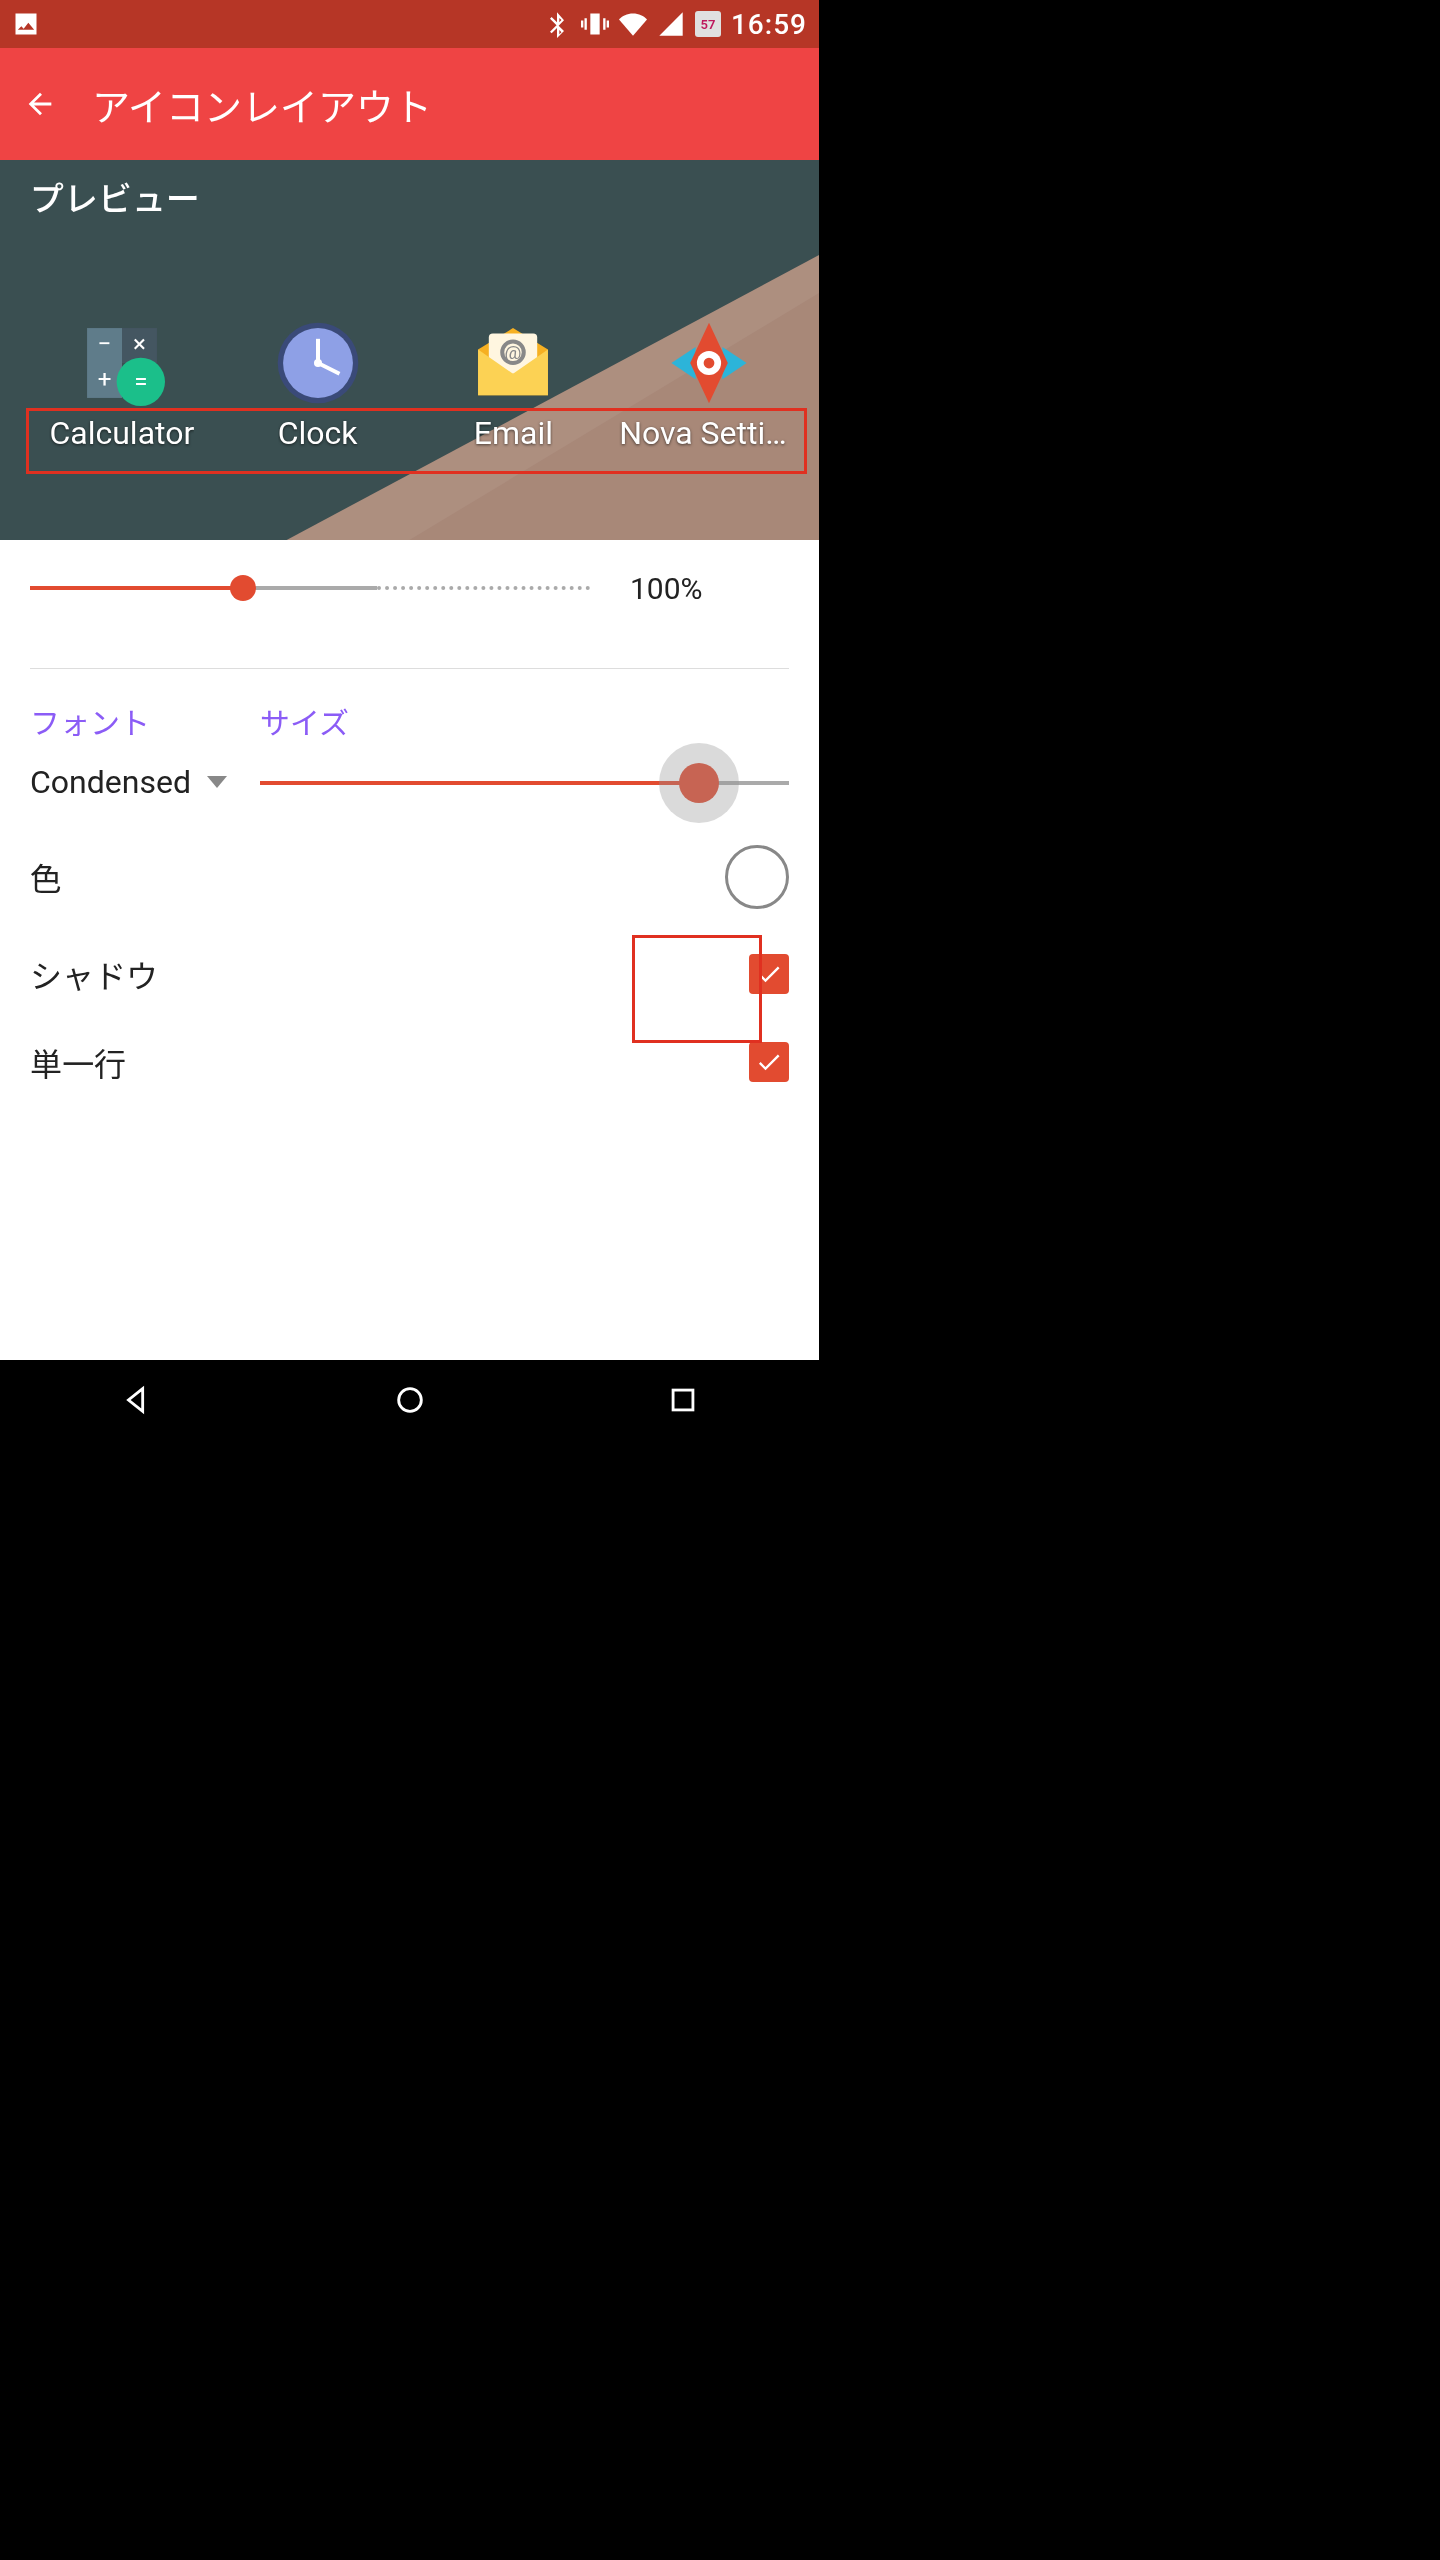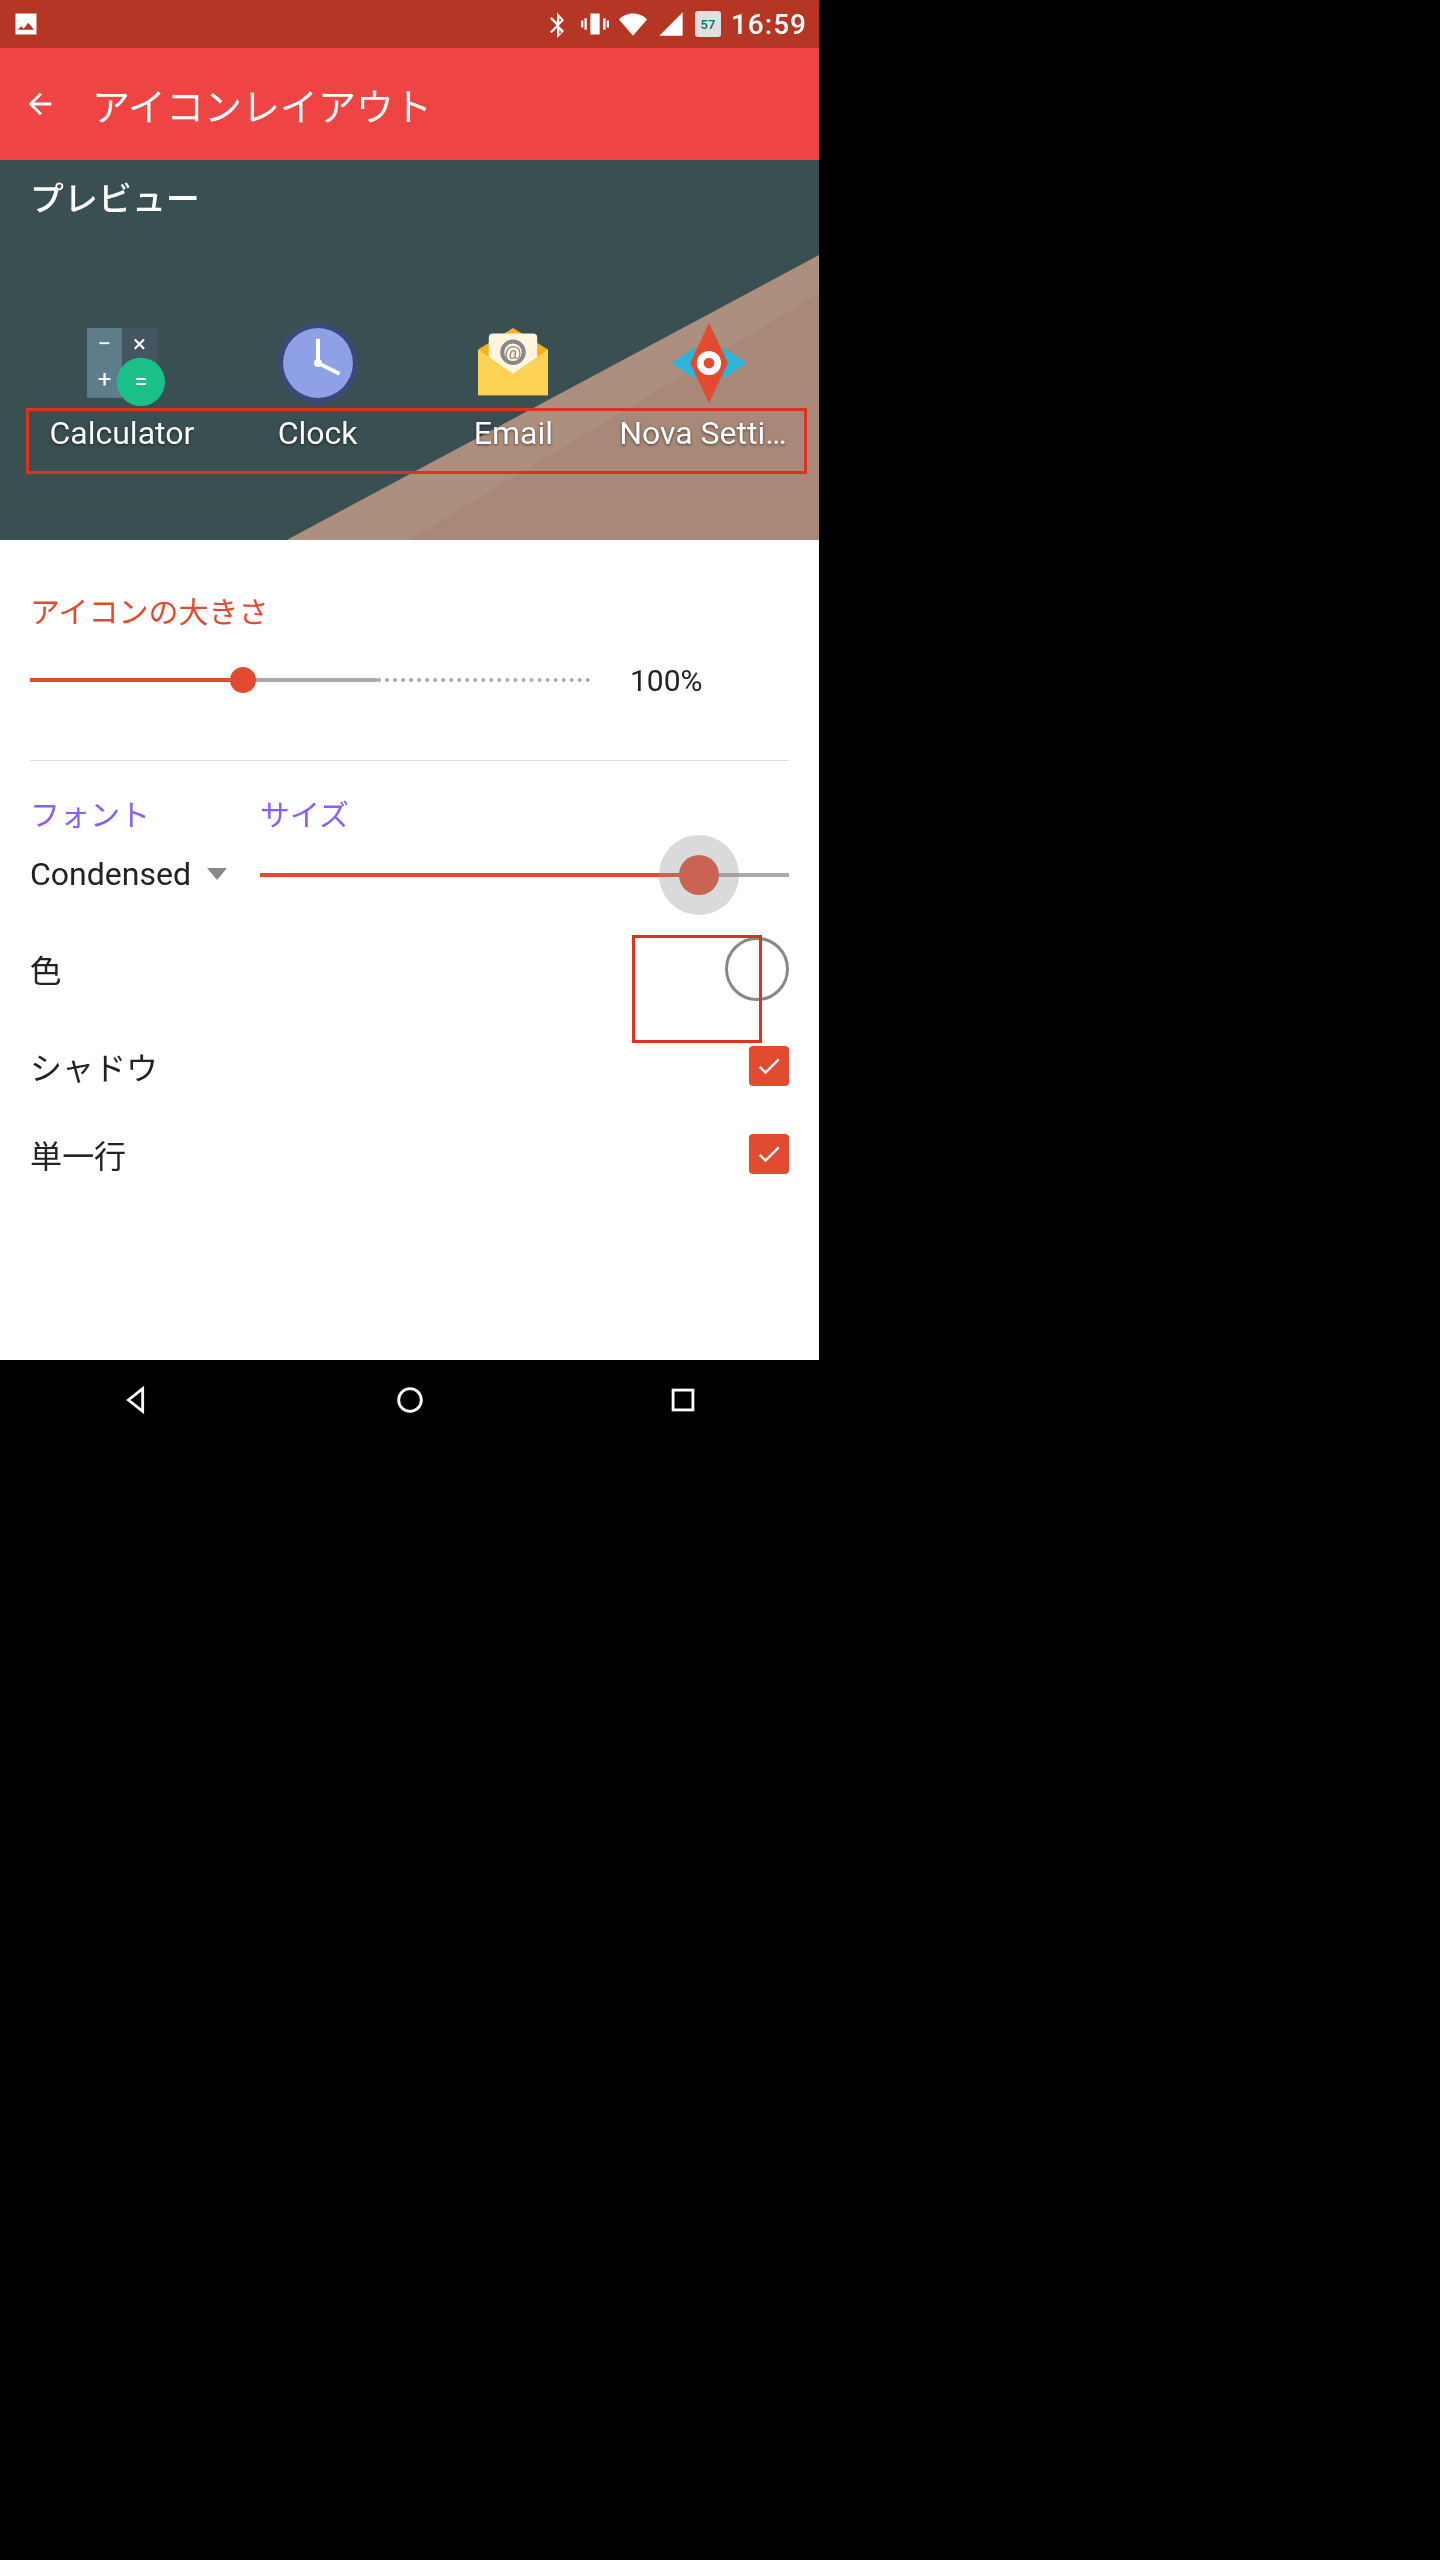--- a/index.html
+++ b/index.html
@@ -3,21 +3,21 @@
 <meta charset="utf-8">
 <style>
   * { box-sizing: border-box; margin: 0; padding: 0; }
   html, body { width: 819px; height: 1440px; font-family: Roboto, "Noto Sans JP", sans-serif; background: #000; overflow: hidden; }
   .device { width: 819px; height: 1440px; background: #fff; position: relative; }
   
   .status-bar { height: 48px; background: #b63626; display: flex; align-items: center; justify-content: space-between; padding: 0 12px; color: #fff; font-size: 28px; }
   .status-left, .status-right { display: flex; align-items: center; gap: 10px; }
   .status-right .time { font-weight: 500; letter-spacing: 1px; }
   .status-icon { width: 28px; height: 28px; display:inline-flex; align-items:center; justify-content:center; }
-  .battery-badge { width:26px; height:26px; background:#e0e0e0; border-radius:3px; font-size:13px; color:#0f766e; display:flex; align-items:center; justify-content:center; font-weight:600; }
+  .battery-badge { width:26px; height:26px; background:#e0e0e0; border-radius:3px; font-size:13px; color:#be185d; display:flex; align-items:center; justify-content:center; font-weight:600; }
   
   .app-bar { height: 112px; background: #ef4444; display: flex; align-items: center; padding: 0 16px; color: #fff; }
   .back-btn { width: 48px; height: 48px; display:flex; align-items:center; justify-content:center; margin-right: 28px; }
   .app-title { font-size: 38px; font-weight: 400; }
   
   .preview { height: 380px; position: relative; overflow: hidden; }
   .preview-bg-a { position:absolute; inset:0; background:#3a4f51; }
   .preview-bg-b { position:absolute; inset:0; background:#a88878; clip-path: polygon(100% 25%, 100% 100%, 35% 100%); }
   .preview-bg-b::before{content:"";position:absolute;inset:0;background:rgba(255,255,255,0.06);clip-path:polygon(100% 25%,100% 35%,50% 100%,35% 100%);}
   .preview-label { position:absolute; top: 12px; left: 30px; color:#fff; font-size: 34px; font-weight:500; }
@@ -167,21 +167,20 @@
         </div>
         <div class="app-icon-label">Nova Settin…</div>
       </div>
     </div>
   </div>
 
   <div class="hl-1" style="top:408px;"></div>
   <div class="hl-2"></div>
 
   <div class="body">
-    <div class="section-title">アイコンの大きさ</div>
     <div class="slider-row">
       <div class="slider" style="max-width:560px;">
         <div class="track-solid" style="right:38%;"></div>
         <div class="track-dotted" style="left:62%;"></div>
         <div class="track-fill" style="width:38%;"></div>
         <div class="thumb" style="left:38%;"></div>
       </div>
       <div class="pct">100%</div>
     </div>
 

